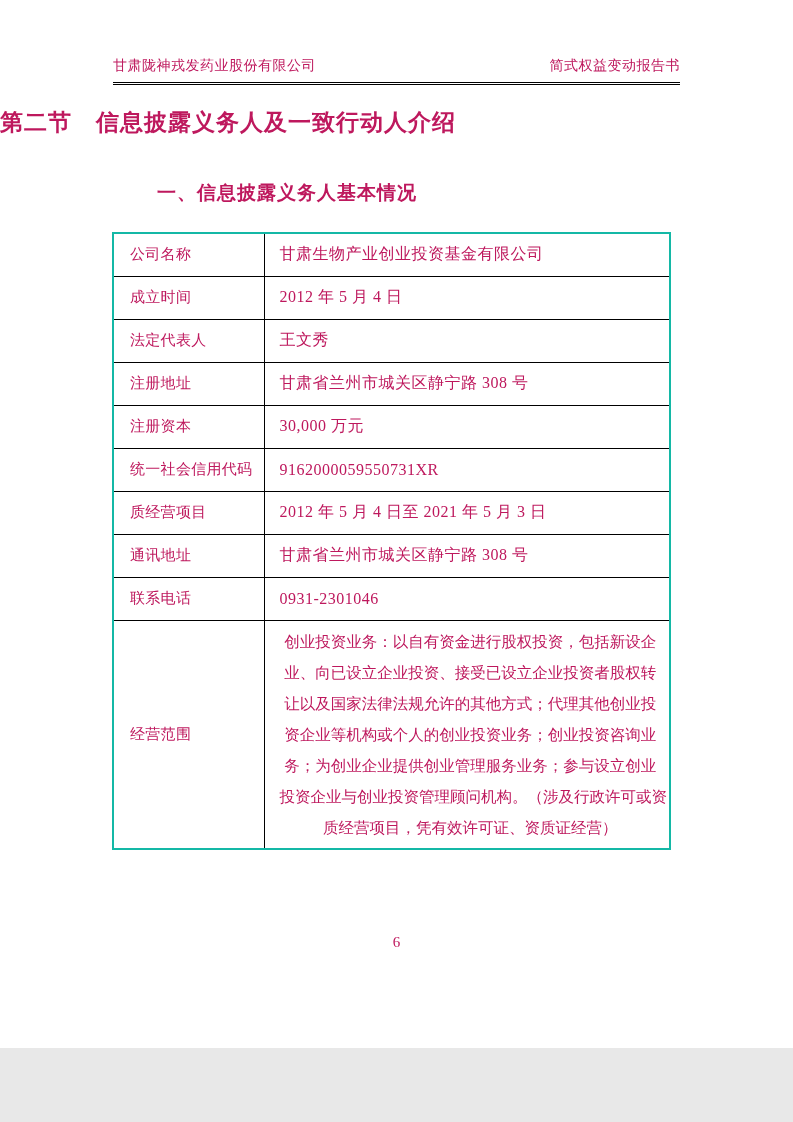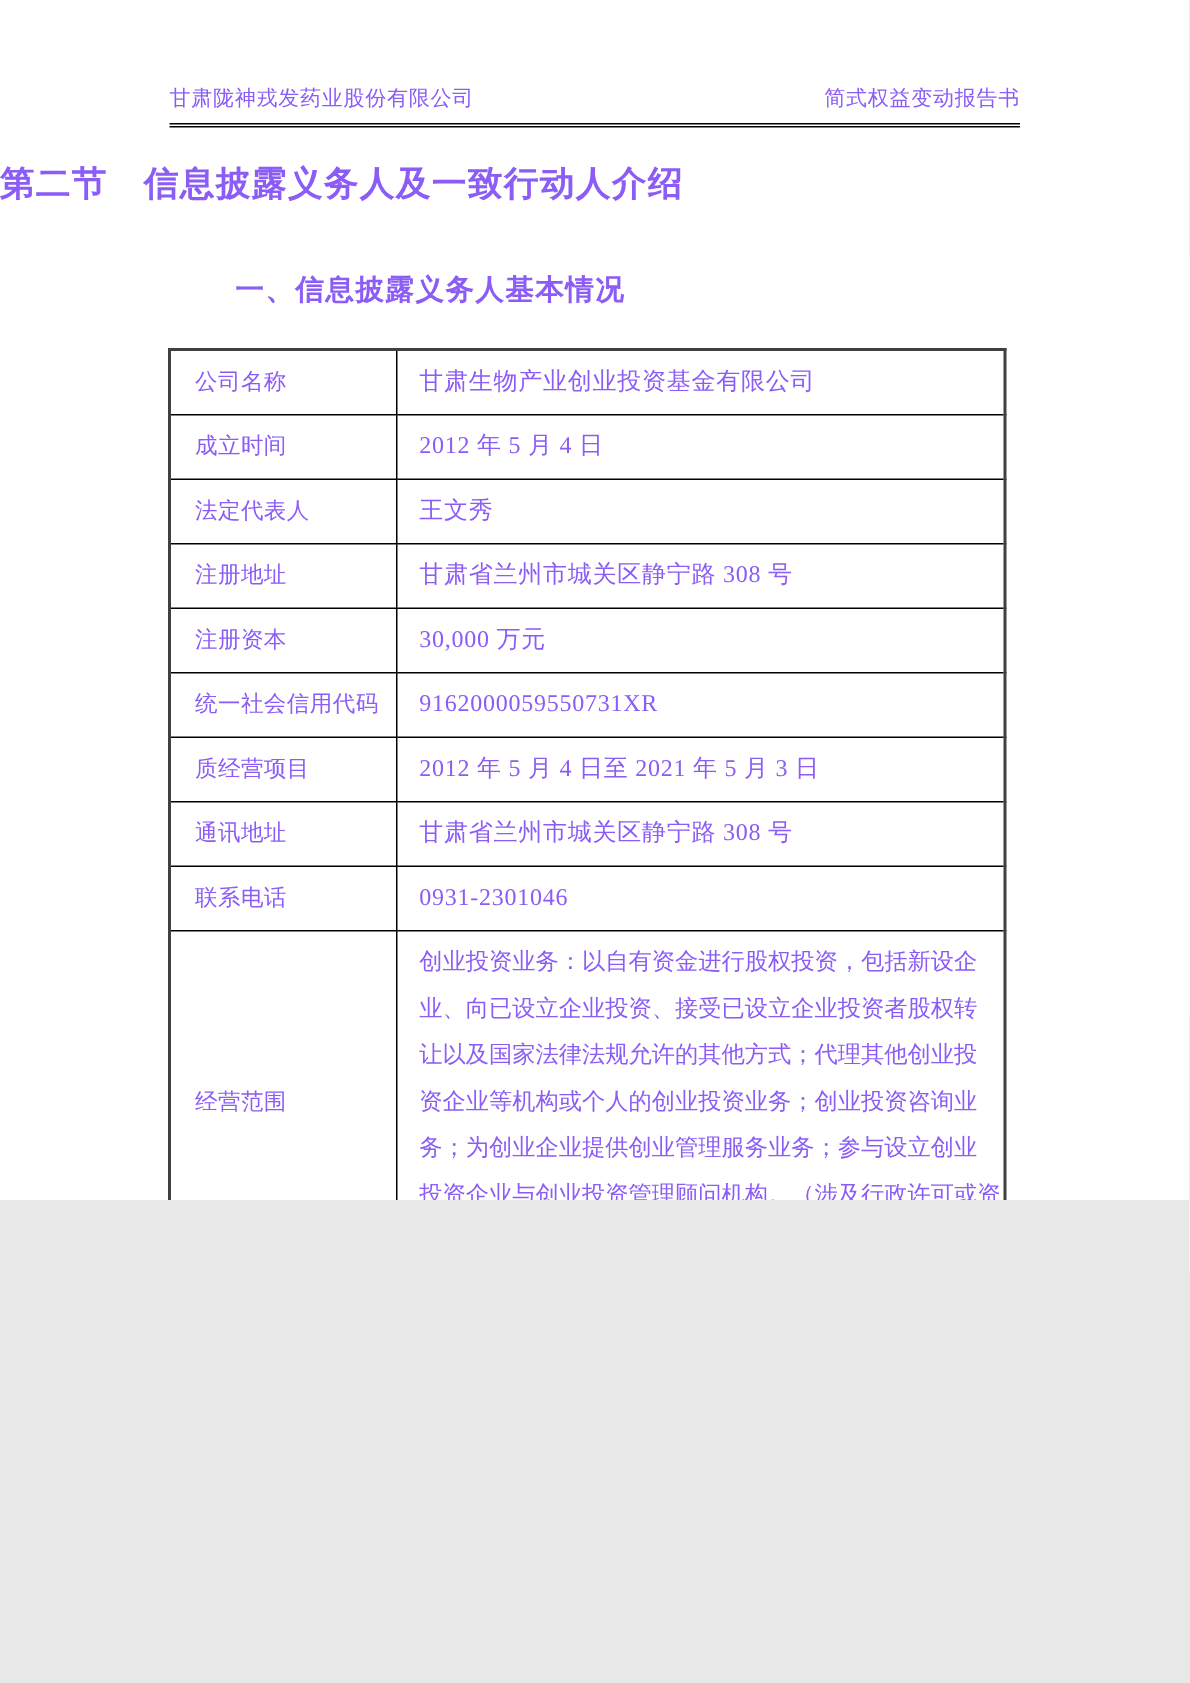--- a/index.html
+++ b/index.html
@@ -1,23 +1,23 @@
 <!DOCTYPE html>
 <html><head>
 <meta charset="utf-8">
 <style>
   * { margin: 0; padding: 0; box-sizing: border-box; }
   html, body { background: #e8e8e8; }
   .page {
     position: relative;
     width: 793px;
-    height: 800px;
+    height: 1048px;
     margin: 0 auto;
     background: #ffffff;
-    color: #8b5cf6;
+    color: #be185d;
     font-family: "Liberation Serif", "DejaVu Serif", serif;
     overflow: hidden;
   }
   .header {
     margin: 0 113px;
     padding-top: 57px;
     padding-bottom: 7px;
     display: flex;
     justify-content: space-between;
     align-items: baseline;
@@ -47,21 +47,21 @@
     font-family: "Liberation Sans", "DejaVu Sans", sans-serif;
     font-weight: 700;
     font-size: 16px;
     letter-spacing: 0.5px;
   }
   table.info-table {
     margin: 26px 0 0 112px;
     width: 559px;
     border-collapse: collapse;
     table-layout: fixed;
-    border: 2px solid #404040;
+    border: 2px solid #14b8a6;
   }
   .info-table td {
     border: 1px solid #000000;
     height: 43px;
     vertical-align: middle;
     font-size: 16px;
   }
   .info-table td.cell-label {
     width: 151px;
     padding-left: 16px;
@@ -74,20 +74,21 @@
     letter-spacing: 0.5px;
   }
   .info-table tr.tall td { height: 229px; }
   .info-table tr.tall td.cell-value {
     white-space: pre;
     line-height: 31px;
     font-size: 15.5px;
     letter-spacing: 0;
     padding-top: 4px;
     padding-bottom: 4px;
+    text-align: center;
   }
   .footer {
     margin-top: 84px;
     text-align: center;
     font-size: 15px;
   }
 </style>
 </head>
 <body>
 

